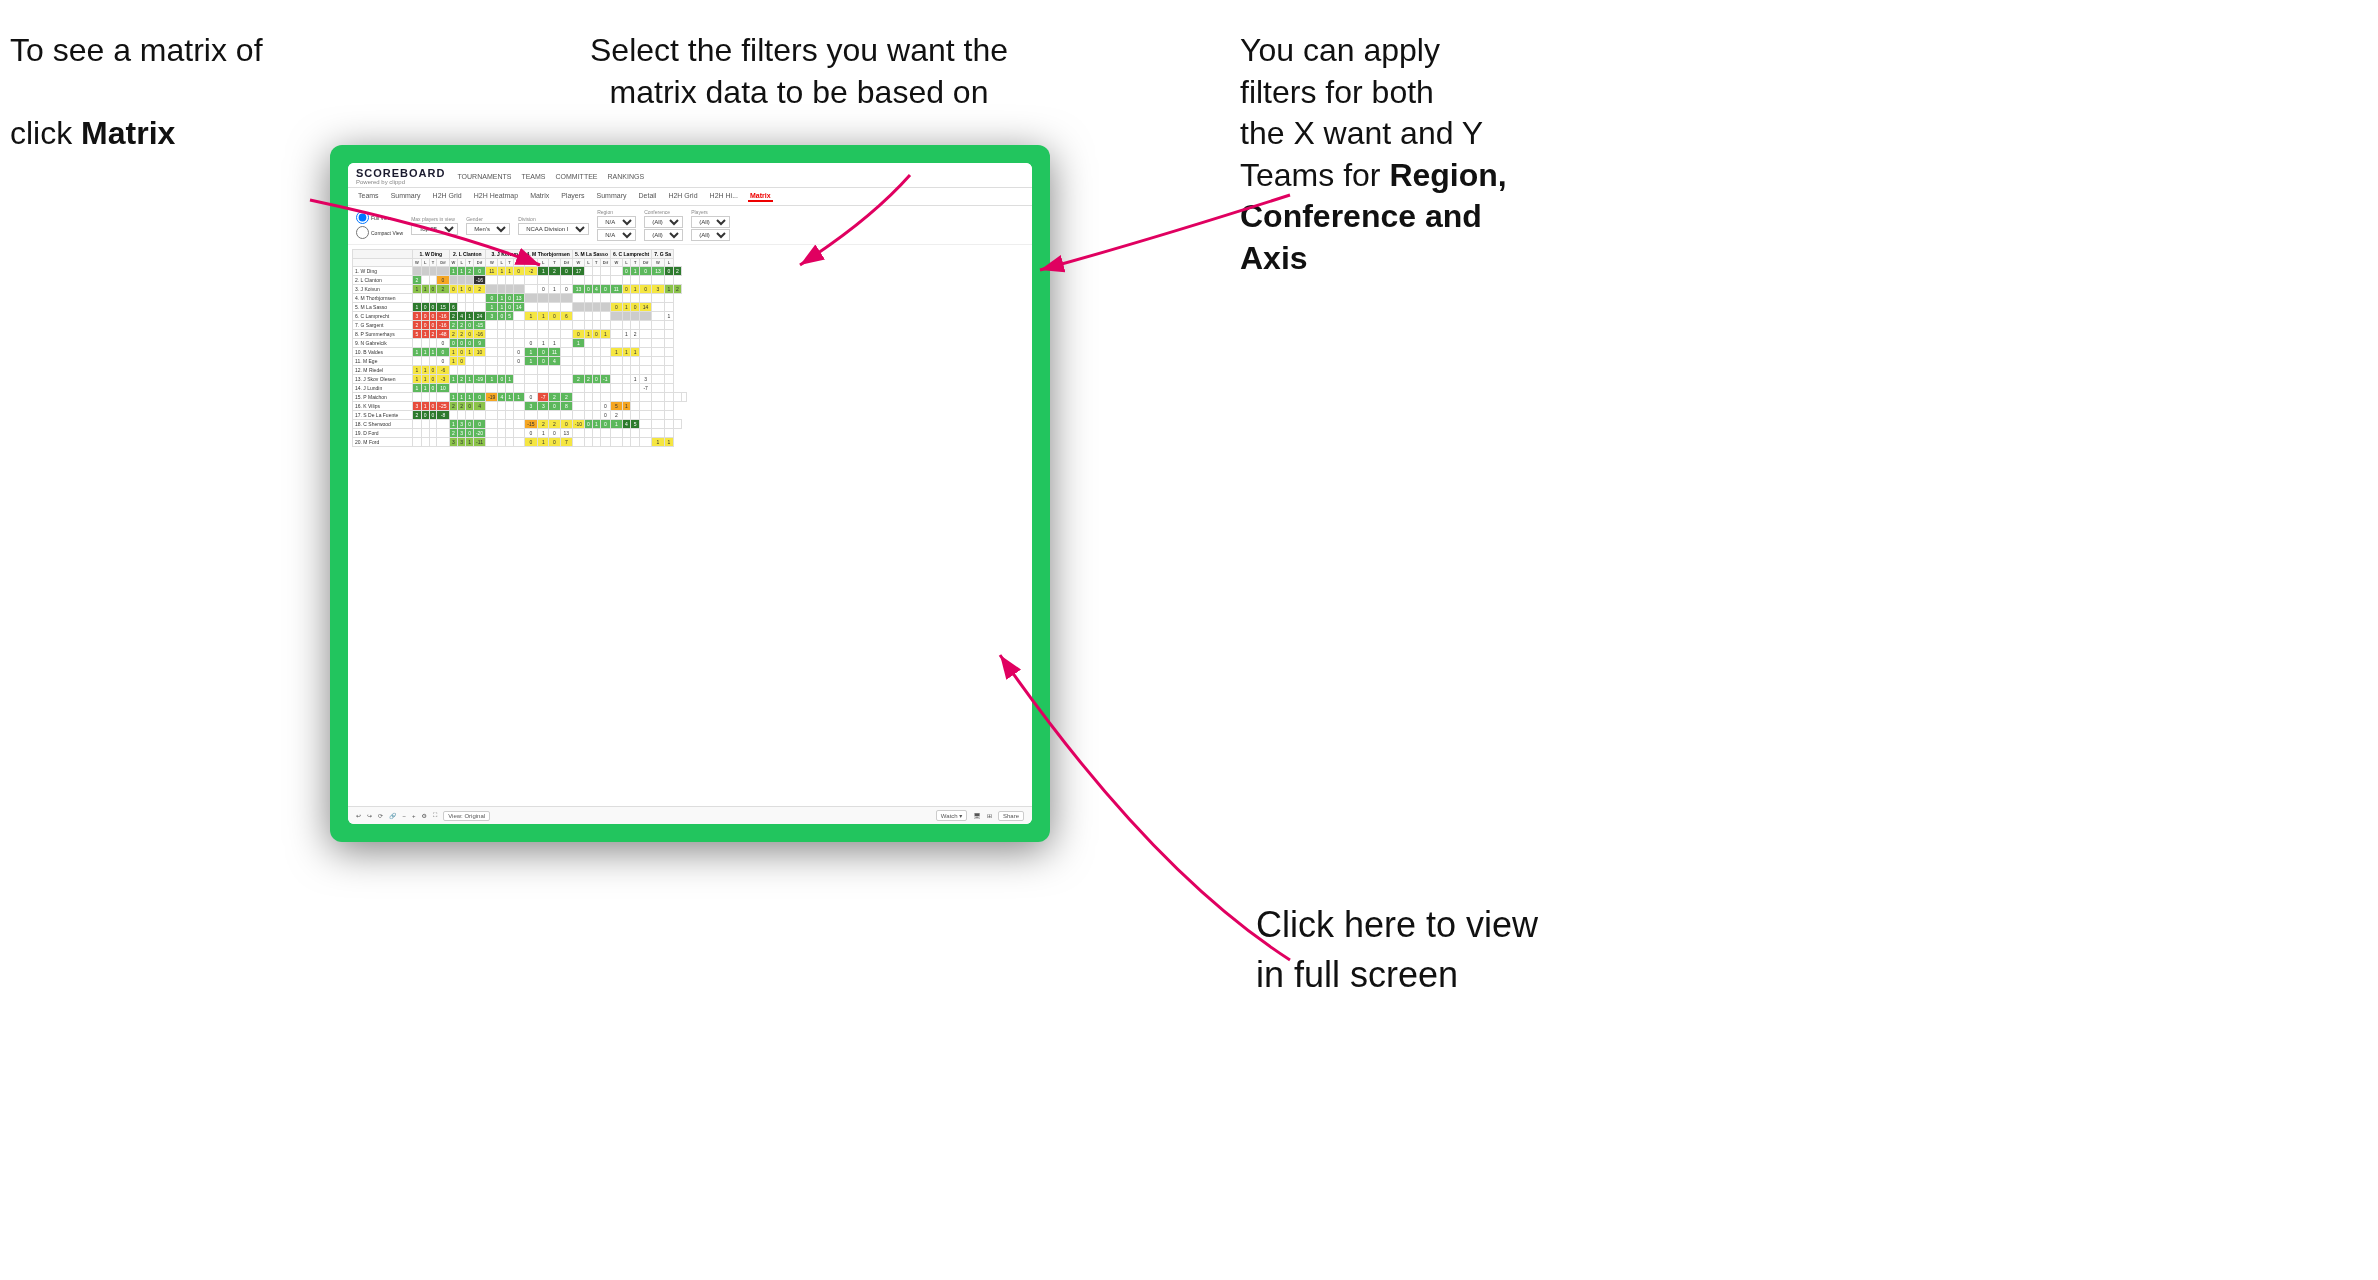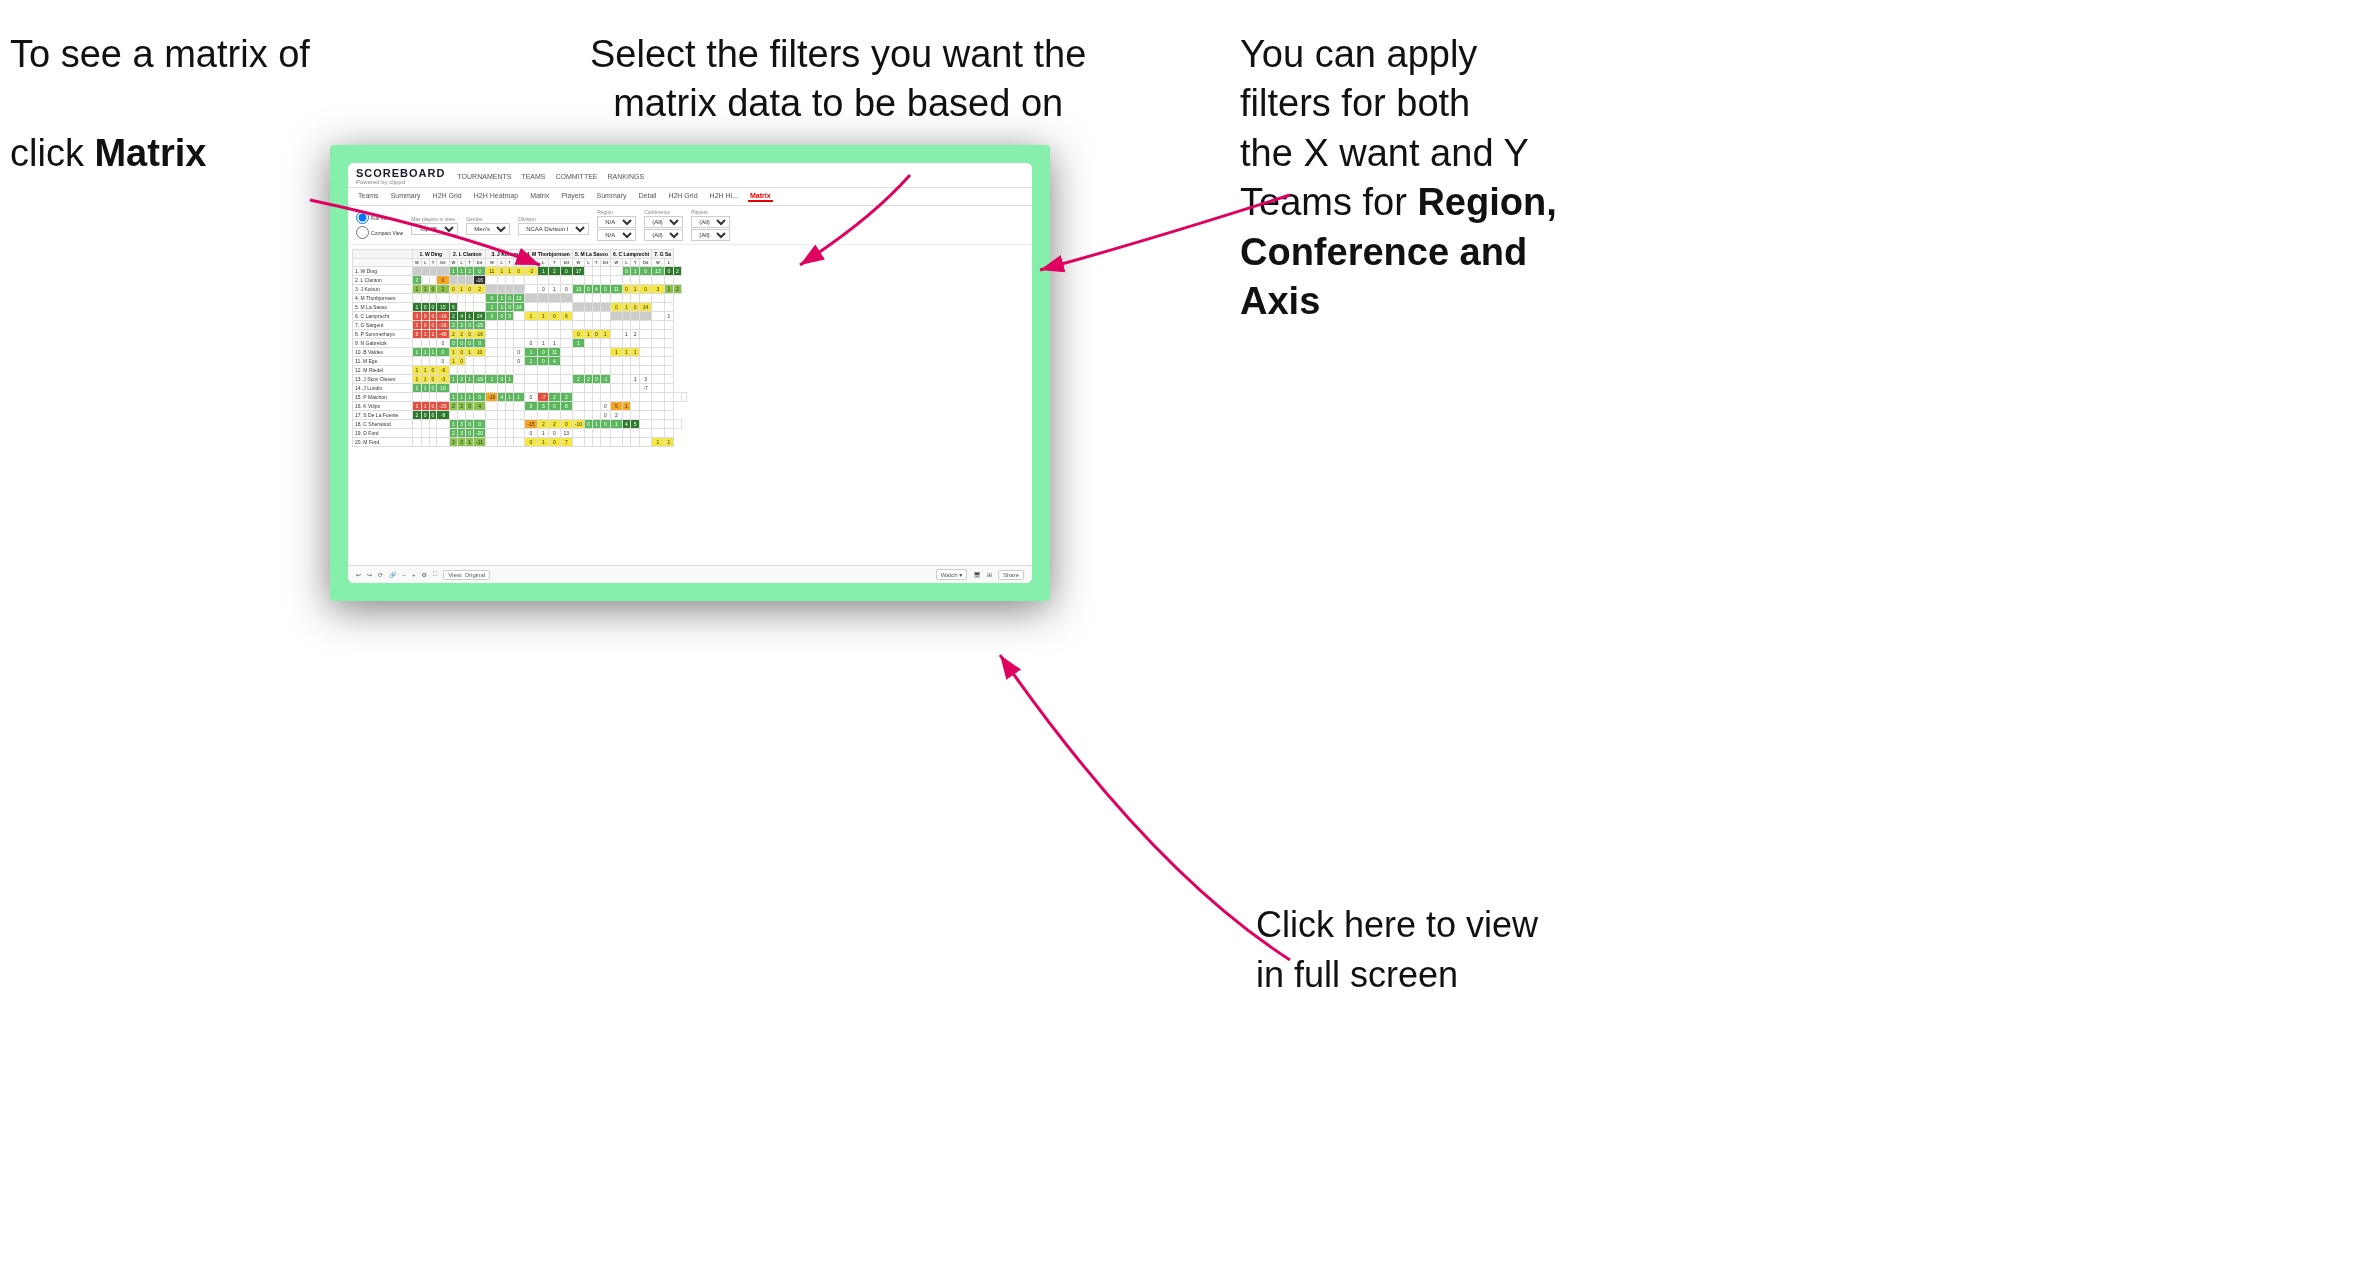--- a/index.html
+++ b/index.html
@@ -8,37 +8,37 @@
       height: 1280px;
       background: #ffffff;
       font-family: Arial, sans-serif;
       overflow: hidden;
       position: relative;
     }
 
     
     .annotation {
       position: absolute;
-      font-size: 38px;
+      font-size: 32px;
       line-height: 1.3;
       color: #111111;
     }
     .annotation strong {
       font-weight: 900;
     }
 
     
     .tablet {
       position: absolute;
       left: 330px;
       top: 145px;
       width: 720px;
-      height: 456px;
-      background: #86efac;
-      border-radius: 4px;
+      height: 697px;
+      background: #22c55e;
+      border-radius: 12px;
       box-shadow: 0 8px 40px rgba(0,0,0,0.5);
       padding: 18px;
     }
     .tablet-screen {
       width: 100%;
       height: 100%;
       background: #ffffff;
       border-radius: 6px;
       overflow: hidden;
       display: flex;

